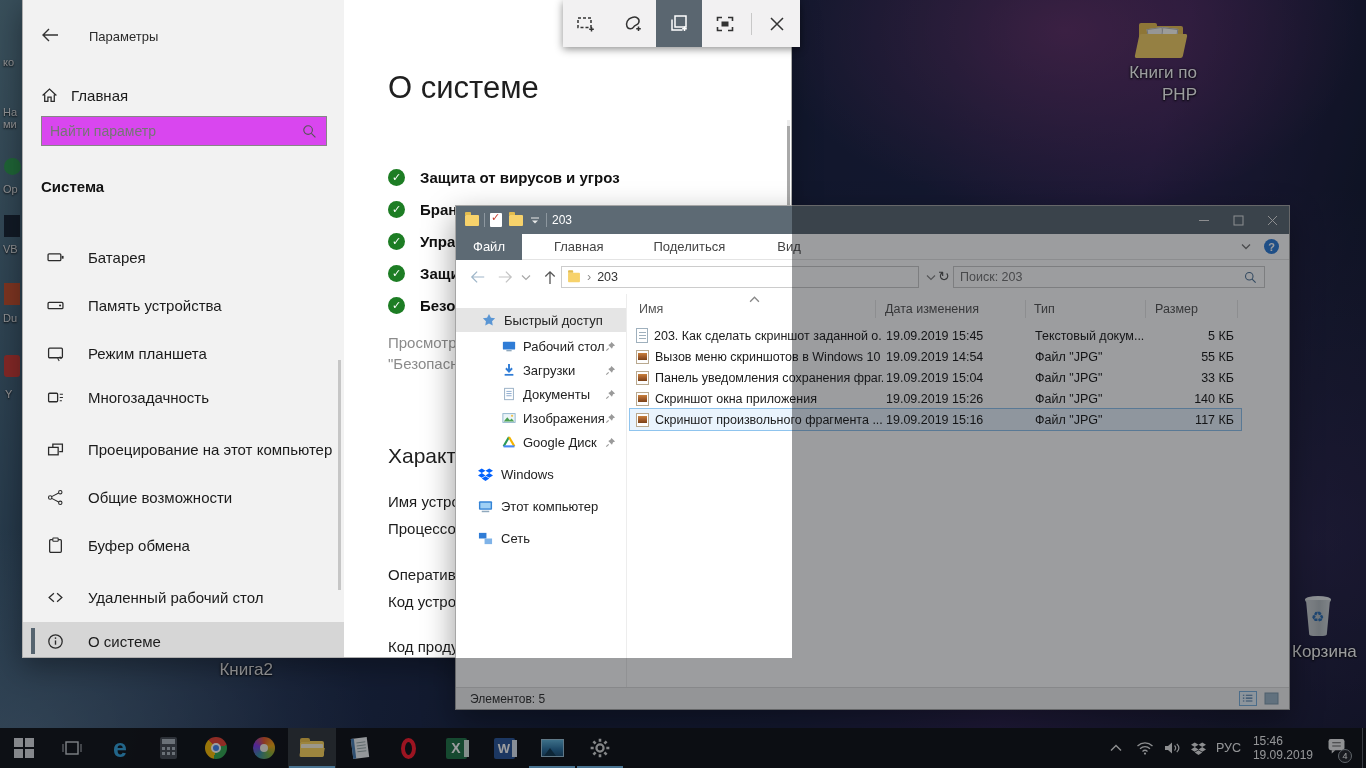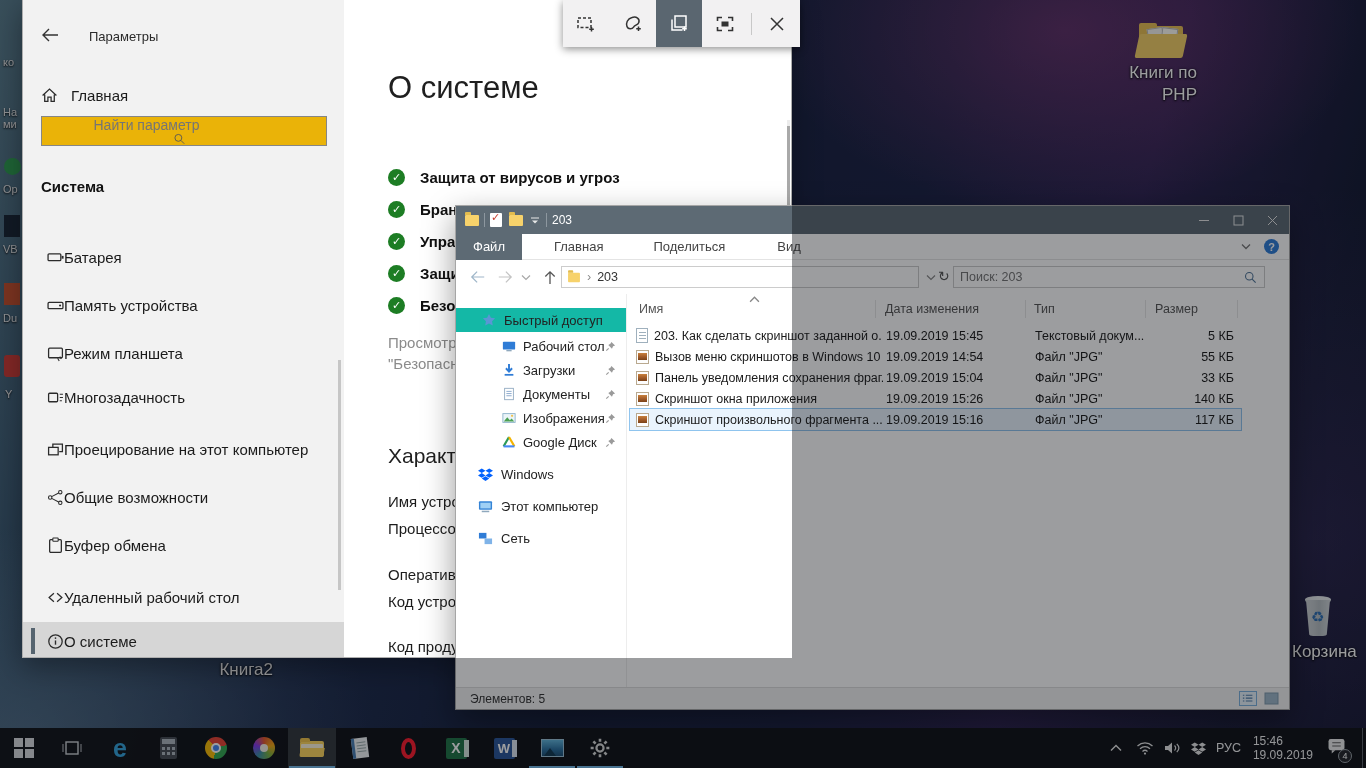--- a/index.html
+++ b/index.html
@@ -17,24 +17,24 @@
   .desk-label{color:#fff;font-size:17px;text-align:right;white-space:pre-line;line-height:22px;
     text-shadow:0 1px 2px rgba(0,0,0,.95),0 0 3px rgba(0,0,0,.7);}
   .edge-item{color:#e8e8e8;font-size:11px;white-space:pre-line;text-shadow:0 1px 2px #000;}
 
   
   .settings{left:22px;top:0;width:770px;height:658px;background:#f2f2f2;z-index:10;
     border:1px solid rgba(0,0,0,.28);border-top:none;box-shadow:0 10px 26px rgba(0,0,0,.35);overflow:hidden;}
   .set-content{position:absolute;left:321px;top:0;width:449px;height:658px;background:#fff;}
   .set-row{position:absolute;left:0;width:321px;height:38px;display:flex;align-items:center;cursor:pointer;}
   .set-row .ic{width:17px;height:17px;margin-left:24px;}
-  .set-row .lbl{margin-left:0;font-size:15px;color:#1b1b1b;}
+  .set-row .lbl{margin-left:24px;font-size:15px;color:#1b1b1b;}
   .set-row.sel{background:#d6d6d6;}
   .set-row.sel::before{content:'';position:absolute;left:8px;top:6px;bottom:6px;width:4px;background:#56646f;}
-  .searchbox{position:absolute;left:18px;top:116px;width:286px;height:30px;border:1px solid #868686;background:#eab308;display:flex;align-items:center;flex-direction:column;}
+  .searchbox{position:absolute;left:18px;top:116px;width:286px;height:30px;border:1px solid #868686;background:#d946ef;display:flex;align-items:center;}
   .searchbox input{flex:1;border:none;outline:none;font-size:14px;color:#333;padding:0 8px;background:transparent;}
   .check-row{position:absolute;display:flex;align-items:center;}
   .check-circle{width:17px;height:17px;border-radius:50%;background:#1d7d24;color:#fff;font-size:11px;font-weight:bold;
     display:flex;align-items:center;justify-content:center;}
   .check-row .t{margin-left:15px;font-size:15px;font-weight:700;color:#111;}
   .spec{position:absolute;font-size:15px;color:#1c1c1c;}
 
   
   .explorer{left:455px;top:205px;width:835px;height:505px;background:#fff;z-index:20;
     border:1px solid rgba(0,0,0,.35);box-shadow:0 12px 30px rgba(0,0,0,.40);}
@@ -42,21 +42,21 @@
   .qat-sep{width:1px;height:14px;background:#8d979f;margin:0 5px;}
   .exp-menu{position:absolute;left:0;top:28px;right:0;height:26px;background:#fff;border-bottom:1px solid #e4e4e4;display:flex;align-items:center;}
   .mtab{font-size:13px;color:#444;padding:0 14px;height:26px;display:flex;align-items:center;cursor:pointer;}
   .mtab.file{background:#5d6a74;color:#fff;padding:0 17px;}
   .exp-addr{position:absolute;left:0;top:54px;right:0;height:34px;background:#fff;display:flex;align-items:center;}
   .addr-box{position:absolute;left:105px;top:6px;width:358px;height:22px;border:1px solid #cccccc;display:flex;align-items:center;font-size:12.5px;color:#333;}
   .search-box{position:absolute;left:497px;top:6px;width:312px;height:22px;border:1px solid #cccccc;display:flex;align-items:center;}
   .search-box input{flex:1;border:none;outline:none;font-size:12.5px;padding:0 6px;background:transparent;color:#333;}
   .navpane{position:absolute;left:0;top:88px;width:170px;bottom:22px;background:#fff;}
   .nav-row{position:absolute;left:0;width:170px;height:24px;display:flex;align-items:center;font-size:13px;color:#222;cursor:pointer;}
-  .nav-row.qa{background:#14b8a6;}
+  .nav-row.qa{background:#e5e5e5;}
   .filearea{position:absolute;left:170px;top:88px;right:0;bottom:22px;background:#fff;border-left:1px solid #ededed;}
   .colhead{position:absolute;top:8px;font-size:12.5px;color:#555;}
   .colsep{position:absolute;top:6px;height:18px;width:1px;background:#e7e7e7;}
   .frow{position:absolute;left:3px;right:48px;height:21px;display:flex;align-items:center;font-size:12.5px;color:#1c1c1c;cursor:pointer;}
   .frow.sel{background:#eaf4fd;outline:1px solid #8fc4ee;}
   .fname{margin-left:6px;width:228px;white-space:nowrap;overflow:hidden;}
   .fdate{position:absolute;left:256px;}
   .ftype{position:absolute;left:405px;}
   .fsize{position:absolute;left:520px;width:84px;text-align:right;}
   .icon-doc{width:12px;height:15px;background:#fff;border:1px solid #9fb0bd;position:relative;flex:none;}

